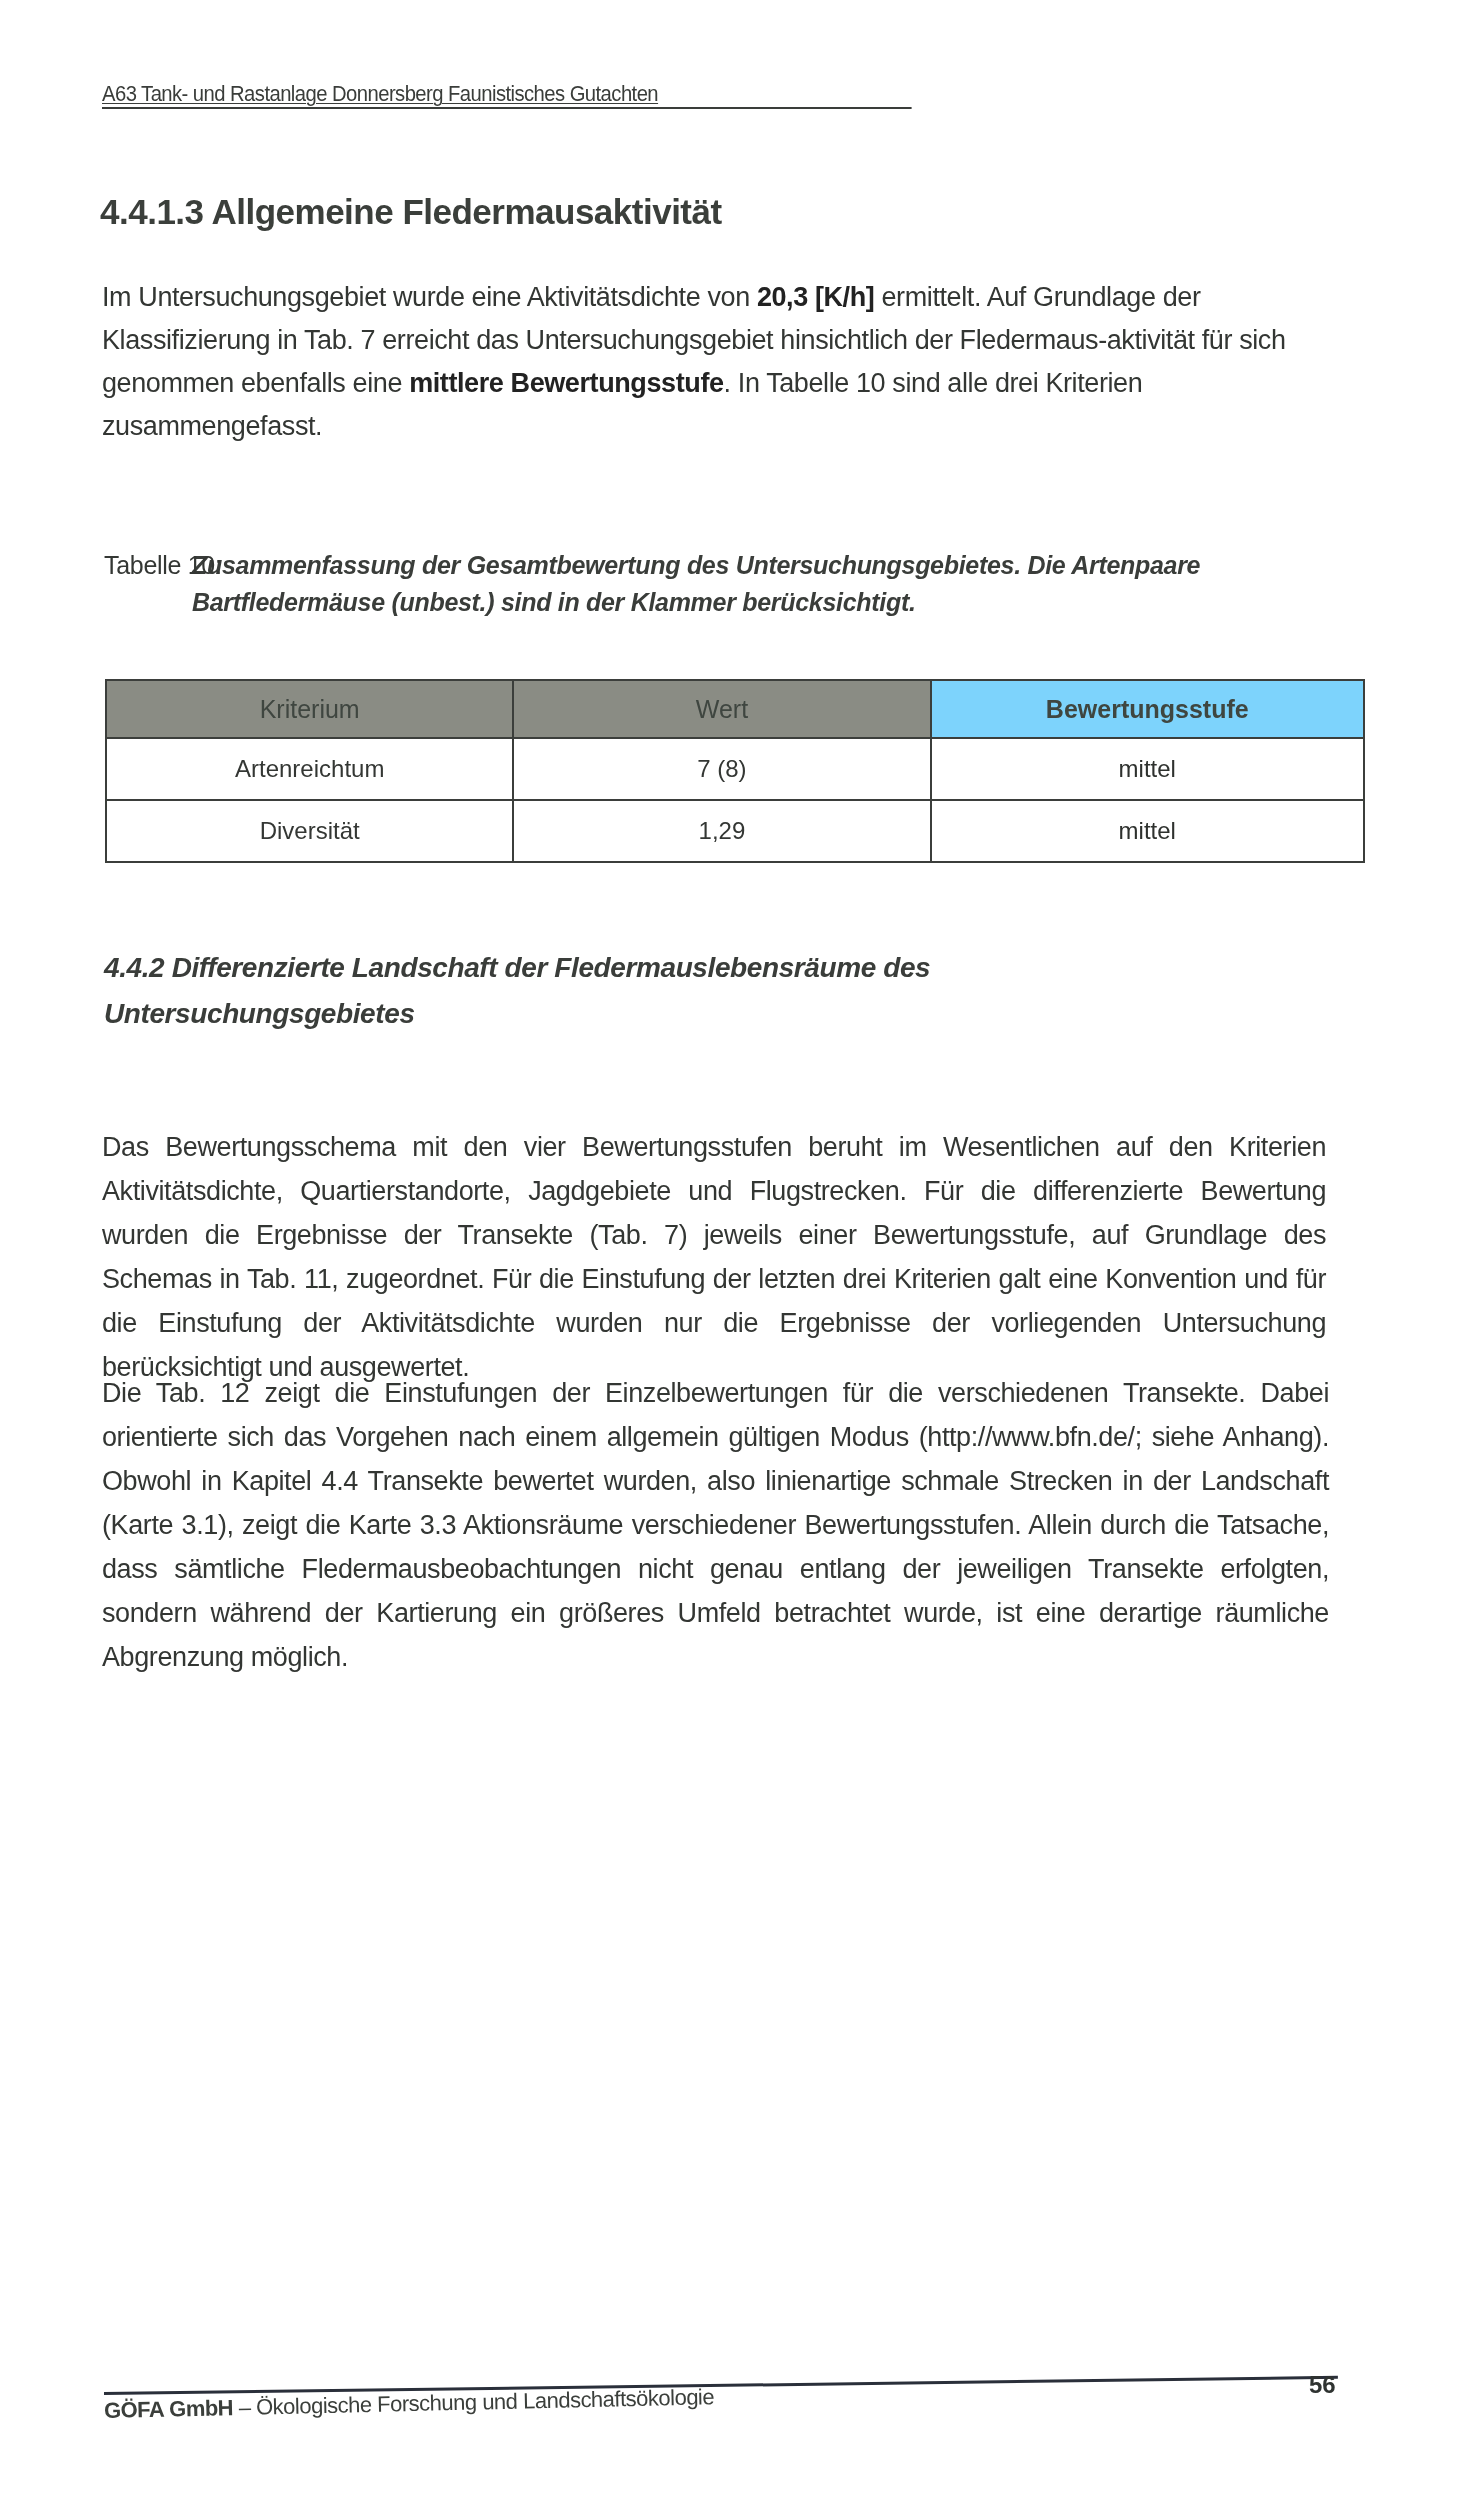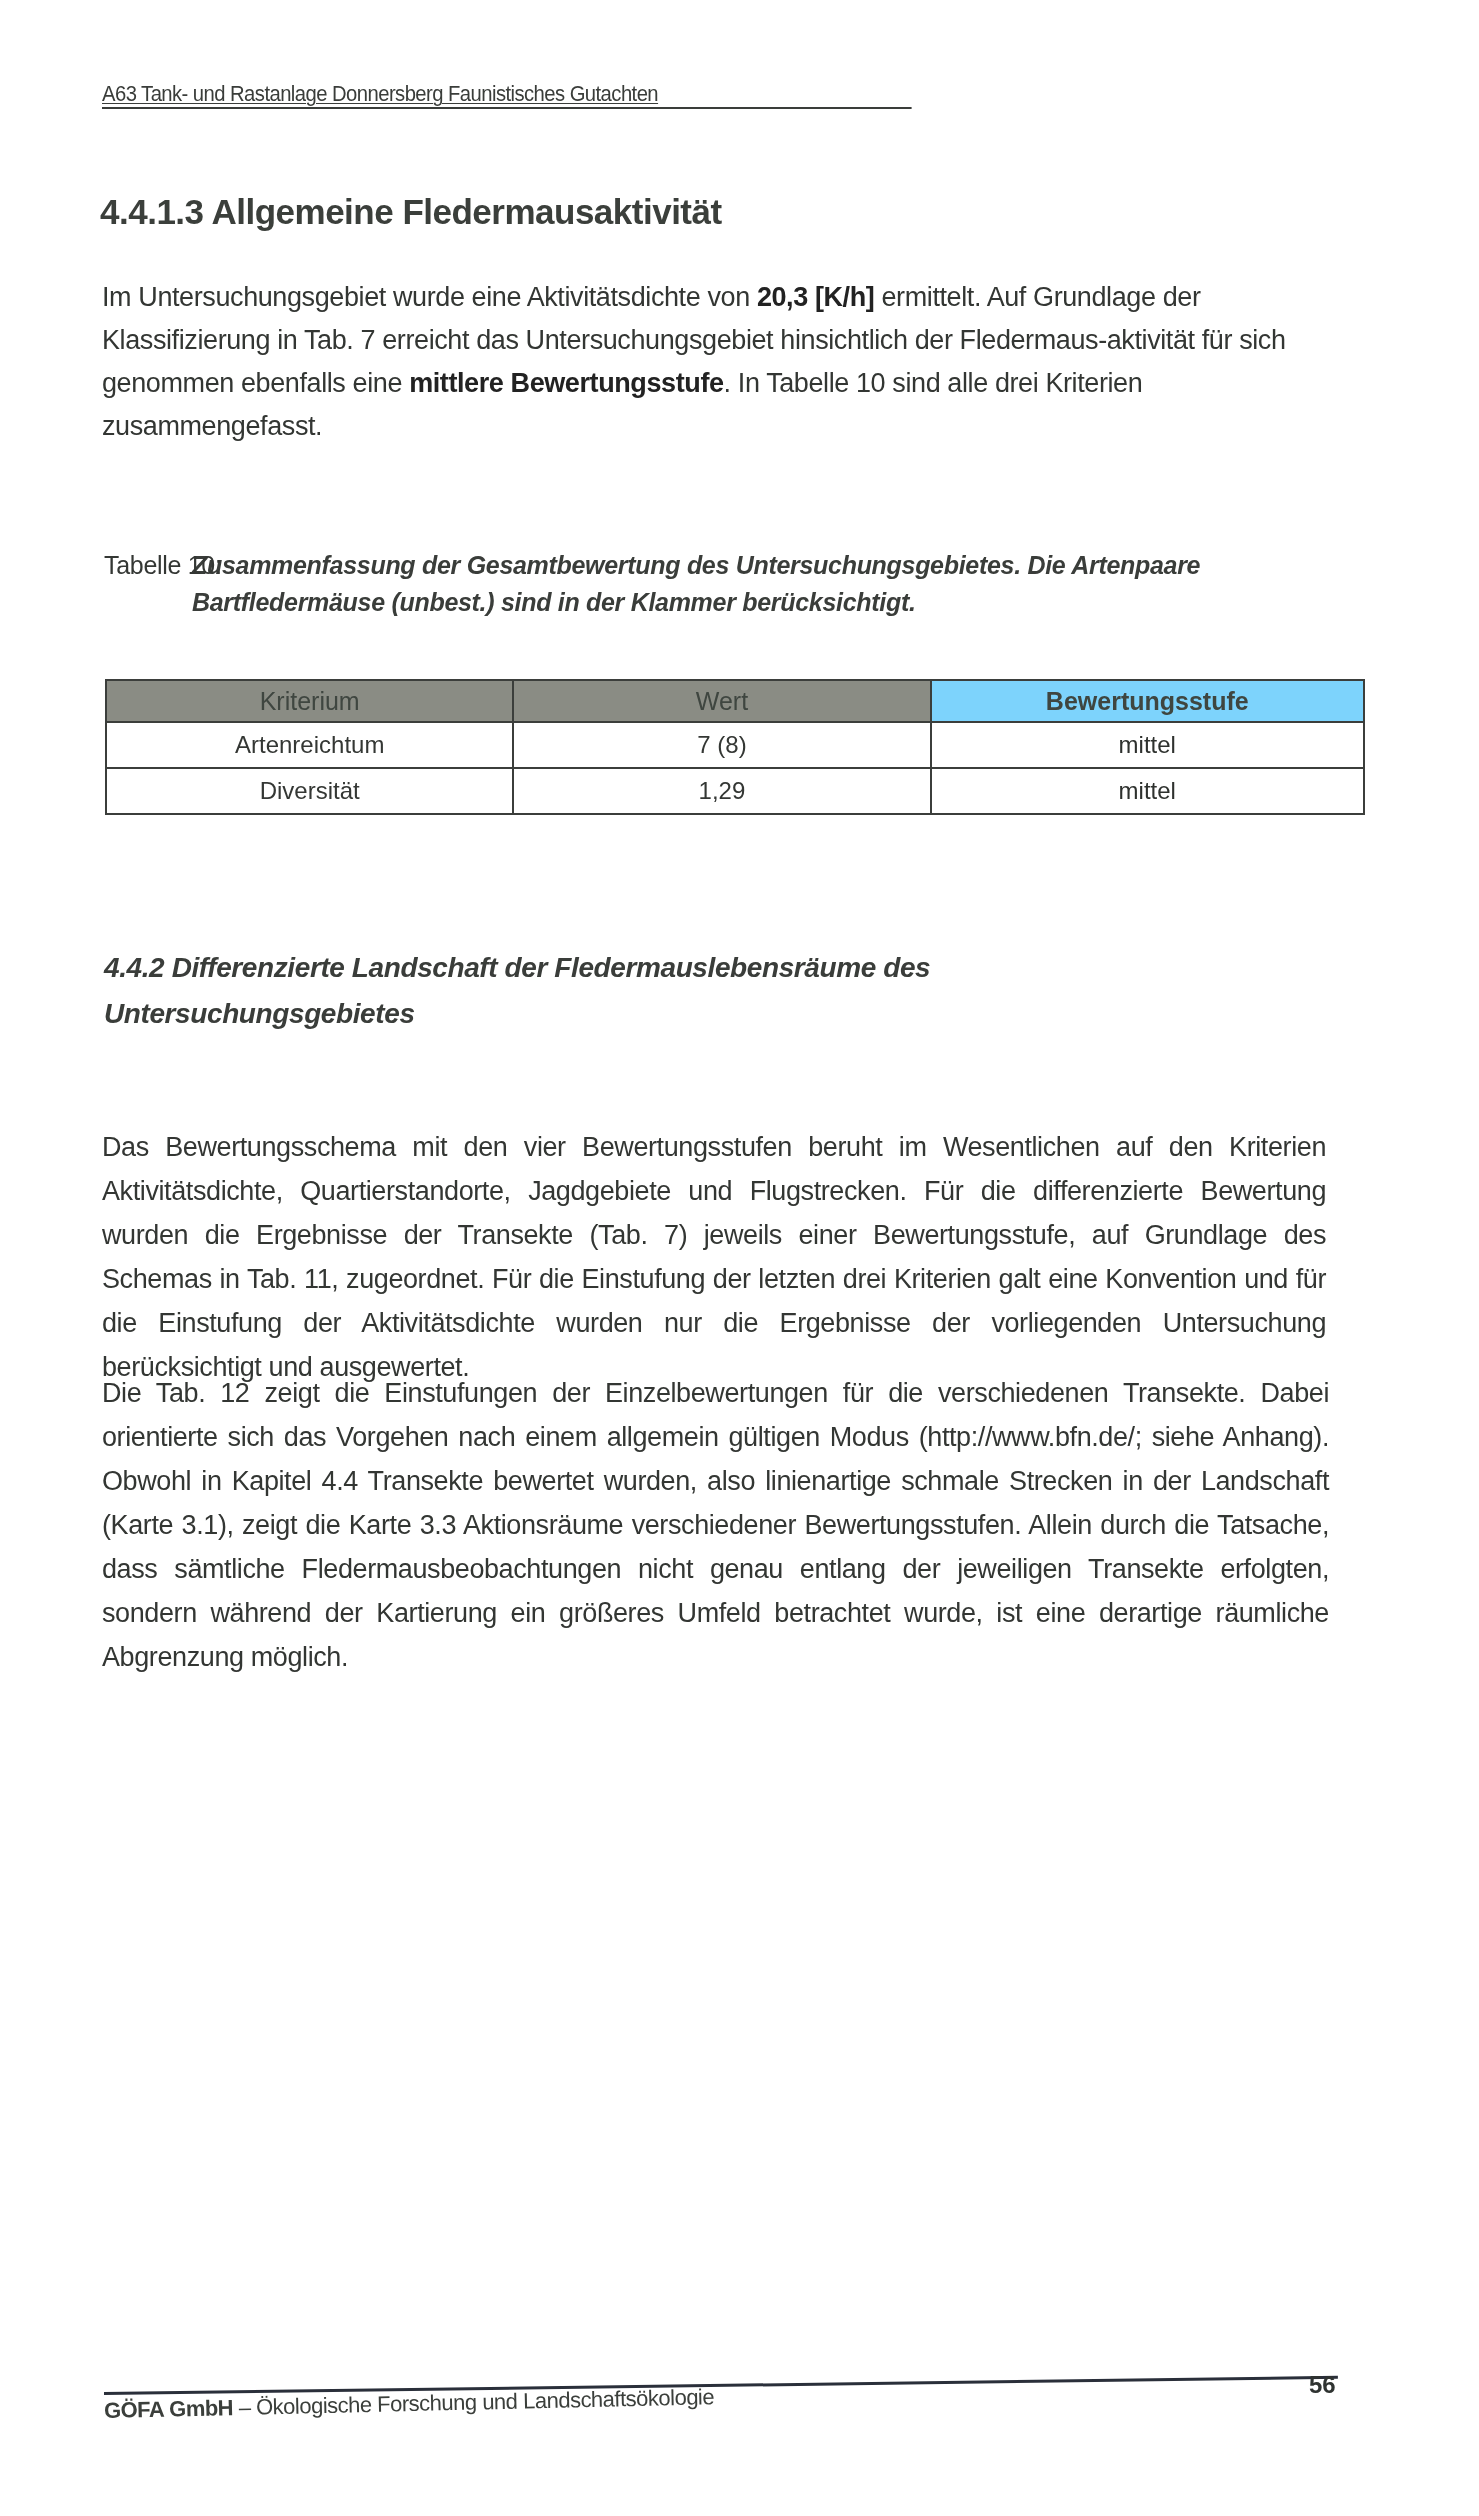--- a/index.html
+++ b/index.html
@@ -29,21 +29,21 @@
     position: absolute; left: 104px; top: 547px; width: 1264px; font-size: 25px; line-height: 37px; color: #343734;
     letter-spacing: -0.3px;
   }
   .caption .label { position: absolute; left: 0; top: 0; }
   .caption .text { margin-left: 88px; font-style: italic; font-weight: bold; color: #3a3d3a; }
   table.summary {
     position: absolute; left: 105px; top: 679px; width: 1260px; border-collapse: collapse;
     font-size: 24px; color: #343734;
   }
   table.summary th, table.summary td {
-    border: 2px solid #3b3e3b; text-align: center; padding: 0; font-weight: normal;
+    border: 2px solid #3b3e3b; text-align: center; padding: 8px; font-weight: normal;
   }
   table.summary th {
     background: #8a8c84; color: #3f4640; height: 40px; font-size: 25px;
   }
   table.summary td { height: 44px; }
   table.summary col.c1 { width: 408px; }
   table.summary col.c2 { width: 418px; }
   table.summary col.c3 { width: 434px; }
   td.rating { font-weight: bold; color: #2e312e; }
   .h-section {

